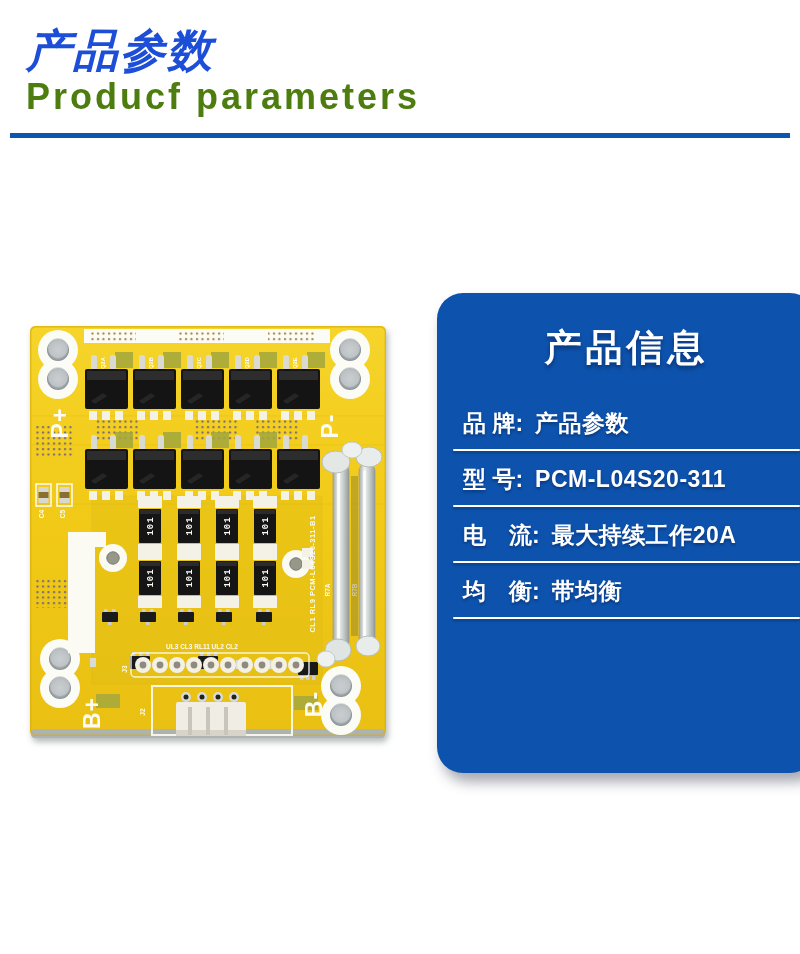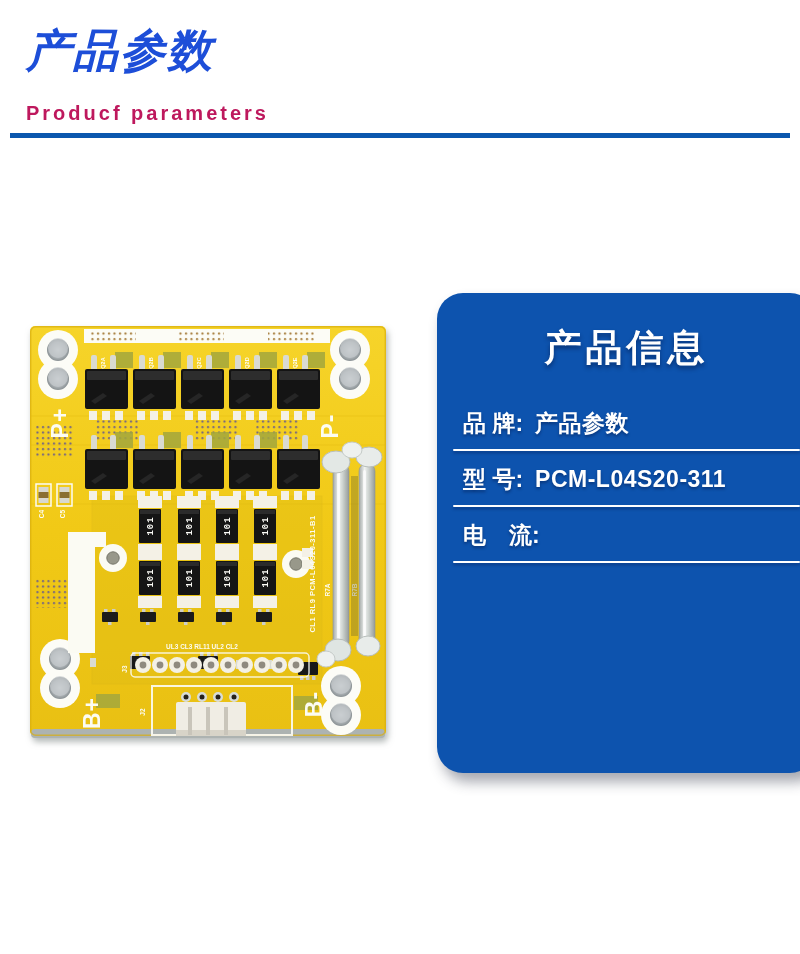--- a/index.html
+++ b/index.html
@@ -3,21 +3,21 @@
 <meta charset="utf-8">
 <style>
   html,body{margin:0;padding:0;}
   body{
     width:800px;height:954px;position:relative;background:#ffffff;
     font-family:"Liberation Sans","DejaVu Sans",sans-serif;overflow:hidden;
   }
   
   .hdr{position:absolute;left:26px;top:26px;}
   .hdr h1{margin:0;font-size:45px;line-height:1.1;font-weight:bold;color:#1d4ed8;letter-spacing:2px;font-style:italic;}
-  .hdr .sub{margin-top:26px;font-size:20px;font-weight:bold;color:#be185d;letter-spacing:3px;}
+  .hdr .sub{margin-top:0;font-size:36px;font-weight:bold;color:#4d7c0f;letter-spacing:3px;}
   .divider{position:absolute;left:10px;top:133px;width:780px;height:5px;background:#0b57ae;}
   
   .pcb{
     position:absolute;left:30px;top:326px;width:356px;height:416px;
     filter:drop-shadow(2px 4px 3px rgba(108,118,116,.5));
   }
   .silk{font-family:"Liberation Sans","DejaVu Sans",sans-serif;font-weight:bold;fill:#fcfcf2;}
   .silk-lg{font-size:23px;letter-spacing:1px;}
   .silk-md{font-size:7.5px;letter-spacing:.5px;}
   .silk-sm{font-size:6.5px;}
@@ -308,15 +308,20 @@
     <div class="row">
       <span class="lbl">品 牌:</span>
       <span class="val">产品参数</span>
     </div>
     <div class="row">
       <span class="lbl">型 号:</span>
       <span class="val">PCM-L04S20-311</span>
     </div>
     <div class="row">
       <span class="lbl">电　流:</span>
+      <span class="val">最大持续工作20A</span>
+    </div>
+    <div class="row">
+      <span class="lbl">均　衡:</span>
+      <span class="val">带均衡</span>
     </div>
   </div>
 </aside>
 
 </body></html>

